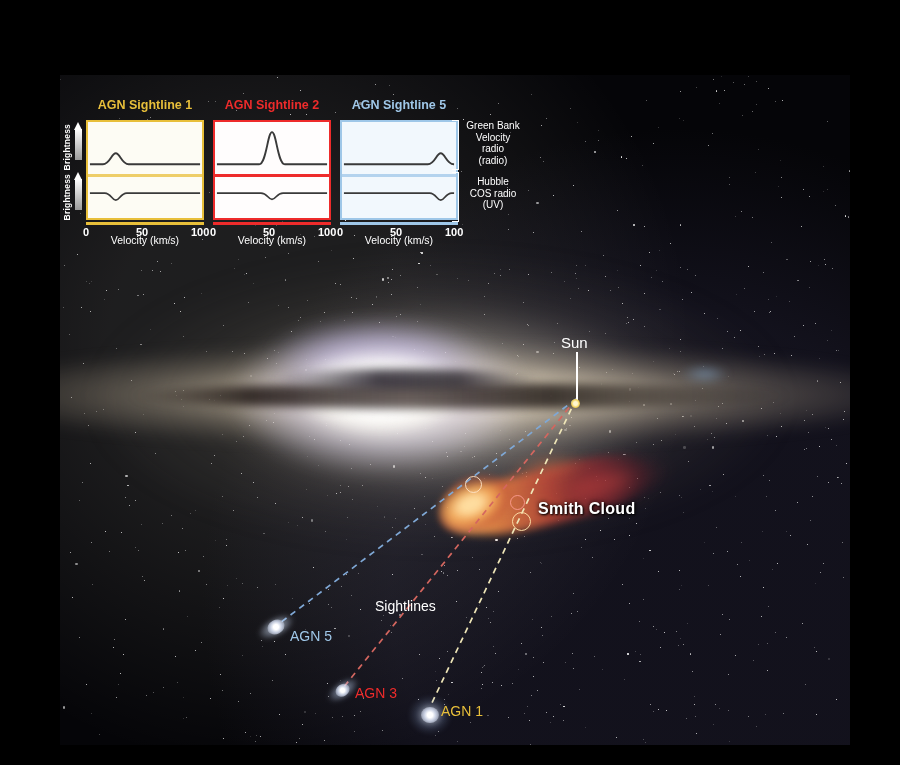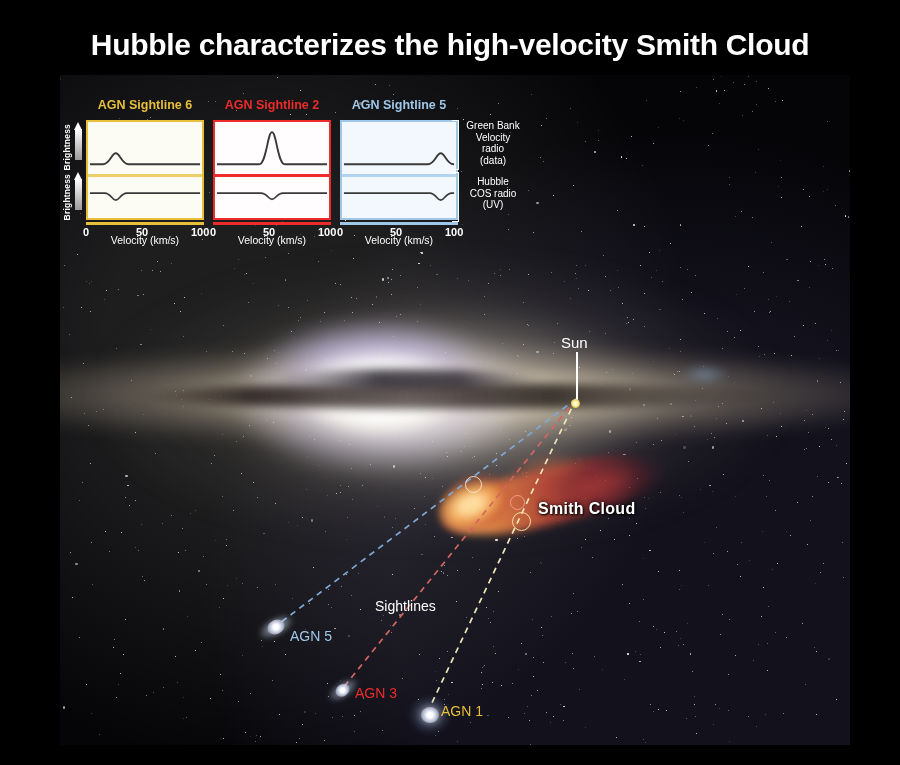--- a/index.html
+++ b/index.html
@@ -1038,22 +1038,20 @@
     <div class="gal" style="left:265px;top:600px;width:36px;height:30px;transform:rotate(-34deg);">
       <div class="g-arm" style="left:0;top:6px;width:36px;height:18px;background:radial-gradient(ellipse 50% 50% at 50% 50%,rgba(196,216,248,.5) 0 35%,rgba(150,180,230,0) 100%);filter:blur(2px);"></div>
       <div class="g-core" style="left:10px;top:9px;width:15px;height:12px;"></div>
     </div>
     <div class="gal" style="left:348px;top:620px;width:44px;height:40px;">
       <div class="g-arm" style="left:0;top:0;width:44px;height:40px;background:radial-gradient(ellipse 50% 50% at 50% 50%,rgba(222,234,255,.5) 0 30%,rgba(150,180,230,.18) 62%,rgba(150,180,230,0) 100%);filter:blur(2px);"></div>
       <div class="g-core" style="left:13px;top:12px;width:18px;height:16px;"></div>
     </div>
   </div>
 
-  <div style="position:absolute;left:0;top:28px;width:900px;text-align:center;color:#fff;
-              font-size:30px;font-weight:bold;letter-spacing:-.3px;">Hubble characterizes the high-velocity Smith Cloud</div>
 
   <div id="sun-line"></div>
   <div id="sun-dot"></div>
   <div class="lbl" id="lbl-sun">Sun</div>
   <div class="lbl" id="lbl-smith">Smith Cloud</div>
   <div class="lbl" id="lbl-sightlines">Sightlines</div>
   <div class="lbl" id="lbl-agn1" style="color:#e8bf3a;">AGN 1</div>
   <div class="lbl" id="lbl-agn2" style="color:#ee2b2b;">AGN 3</div>
   <div class="lbl" id="lbl-agn3" style="color:#9fc7e8;">AGN 5</div>
 
@@ -1065,21 +1063,21 @@
         <div class="shaft"></div>
       </div>
 
     <div class="brt" style="left:2px;top:76px;">Brightness</div>
     <div class="arrow" style="left:14px;top:74px;height:38px;">
       <div class="head"></div>
         <div class="shaft"></div>
       </div>
 
     <div id="panels-host">
-        <div class="ptitle" style="left: 26px; width: 118px; color: rgb(232, 191, 58);">AGN Sightline 6</div>
+        <div class="ptitle" style="left: 26px; width: 118px; color: rgb(232, 191, 58);">AGN Sightline 1</div>
         <div class="panel" style="left: 26px; border: 2.5px solid rgb(232, 191, 58);">
           <div class="midline" style="background: rgb(232, 191, 58); opacity: 0.75;"></div>
           <svg class="trace" viewBox="0 0 118 100" preserveAspectRatio="none">
             <path d="M 2 44 L 15.460000000000003 44 C 22.810000000000002 44 24.21 32.6 28.76 32.6 C 33.31 32.6 34.71 44 42.06 44 L 116 44" fill="none" stroke="#3a3a3a" stroke-width="1.9" vector-effect="non-scaling-stroke"></path>
             <path d="M 2 74 L 17.360000000000003 74 C 23.660000000000004 74 24.86 81.48 28.76 81.48 C 32.660000000000004 81.48 33.86 74 40.16 74 L 116 74" fill="none" stroke="#3a3a3a" stroke-width="1.7" vector-effect="non-scaling-stroke"></path>
           </svg>
         </div>
         <div class="axis" style="left: 26px; width: 118px; background: rgb(232, 191, 58); height: 3px;"></div>
         <div class="tick" style="left: 23px; top: 128px;">0</div>
         <div class="tick" style="left: 76px; top: 128px;">50</div>
@@ -1111,21 +1109,21 @@
         <div class="tick" style="left: 330px; top: 128px;">50</div>
         <div class="tick" style="left: 385px; top: 128px;">100</div>
         <div class="vlabel" style="left: 280px; width: 118px;">Velocity (km/s)</div>
       </div>
 
     <div class="brk" style="left:392px;top:22px;height:48px;"></div>
     <div class="rlabel" style="left:402px;top:22px;width:62px;">
       <span>Green Bank</span><br>
       <span>Velocity</span><br>
       <span>radio</span><br>
-      <span>(data)</span>
+      <span>(radio)</span>
     </div>
     <div class="brk" style="left:392px;top:74px;height:48px;"></div>
     <div class="rlabel" style="left:402px;top:78px;width:62px;">
       <span>Hubble</span><br>
       <span>COS radio</span><br>
       <span>(UV)</span>
     </div>
   </div>
 
 </div>

